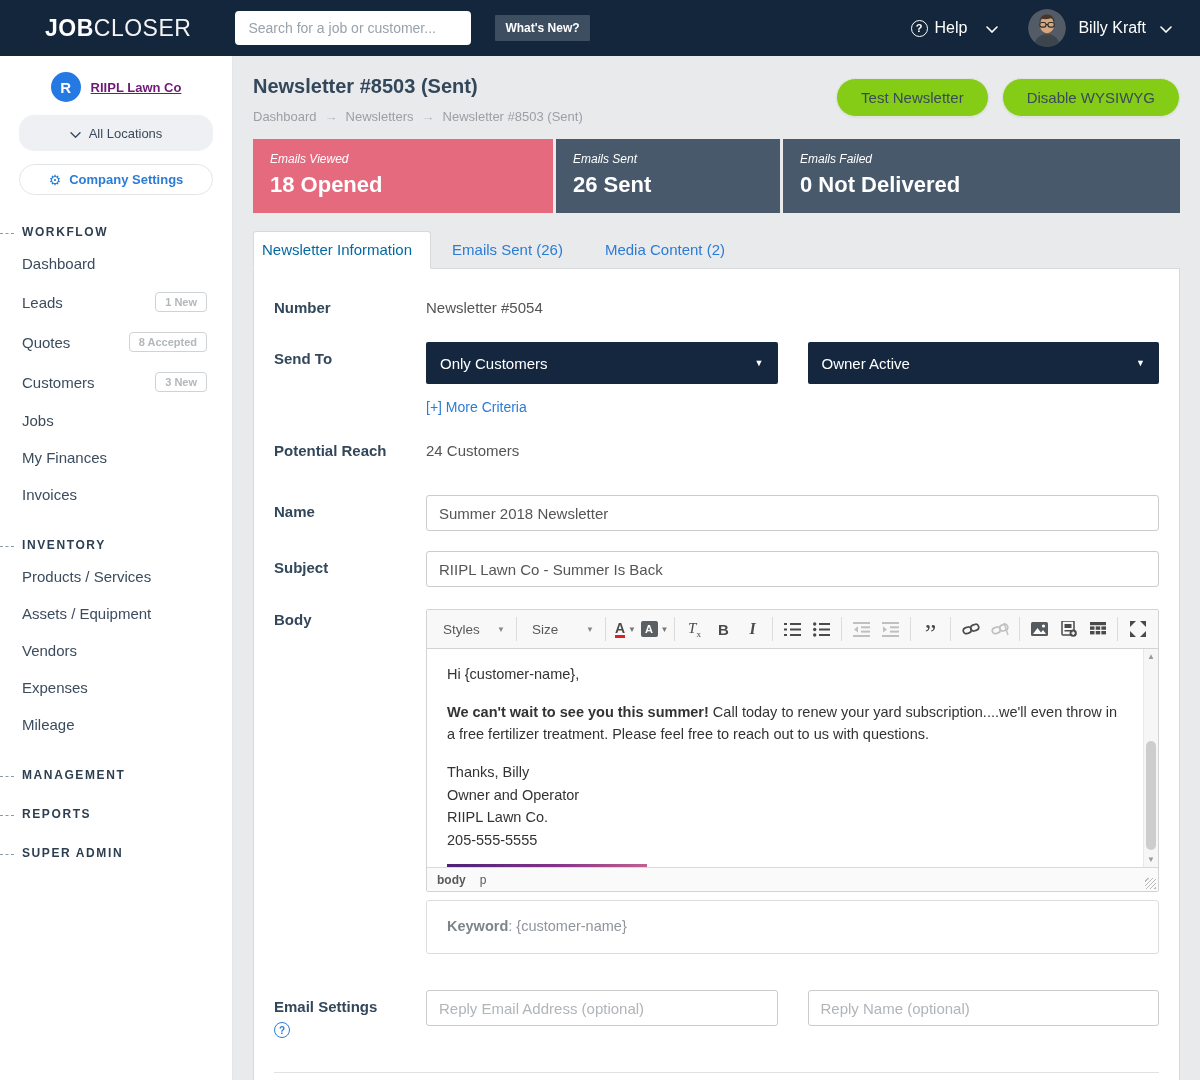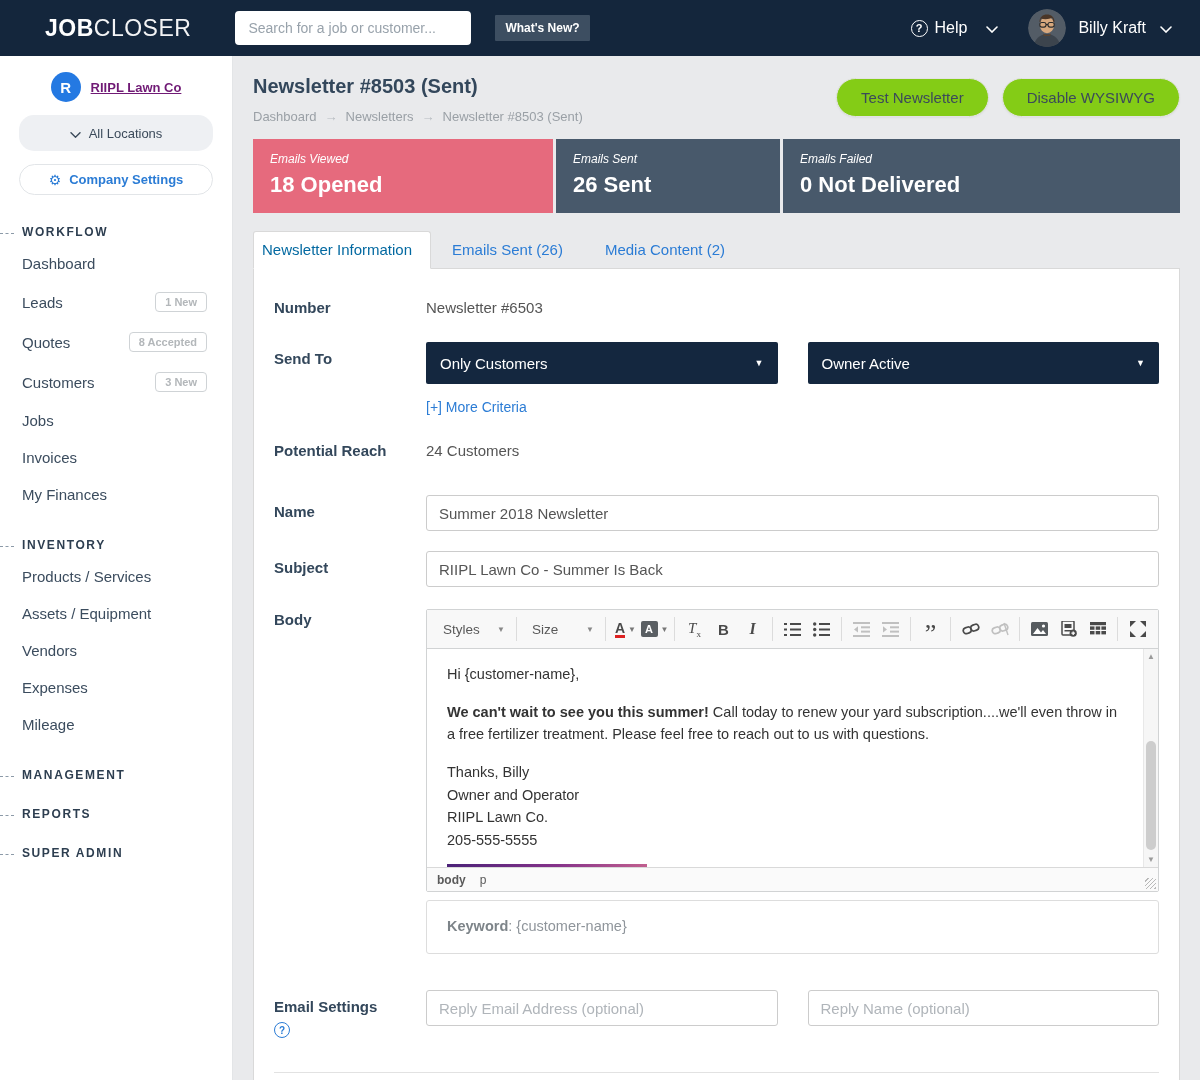--- a/index.html
+++ b/index.html
@@ -191,24 +191,24 @@
               <span class="badge">8 Accepted</span>
             </div>
           <div class="s-item">
               <span>Customers</span>
               <span class="badge">3 New</span>
             </div>
           <div class="s-item">
               <span>Jobs</span>
             </div>
           <div class="s-item">
+              <span>My Finances</span>
+            </div>
+          <div class="s-item">
               <span>Invoices</span>
-            </div>
-          <div class="s-item">
-              <span>My Finances</span>
             </div>
         </div>
 
         <div class="sec-h"><span class="dash"></span><span>INVENTORY</span></div>
         <div class="sec-items">
           <div class="s-item">
               <span>Products / Services</span>
             </div>
           <div class="s-item">
               <span>Assets / Equipment</span>
@@ -267,21 +267,21 @@
       <div class="tabs">
         <div class="tab active">Newsletter Information</div>
         <div class="tab link">Emails Sent (26)</div>
         <div class="tab link">Media Content (2)</div>
       </div>
 
       <div class="panel">
 
         <div class="frow mb26">
           <div class="flabel">Number</div>
-          <div class="ffield fvalue">Newsletter #6503</div>
+          <div class="ffield fvalue">Newsletter #5054</div>
         </div>
 
         <div class="frow mb26">
           <div class="flabel pt8">Send To</div>
           <div class="ffield">
             <div class="dd-row">
               <div class="dd">
                 <span>Only Customers</span>
                 <span class="caret">▼</span>
               </div>

